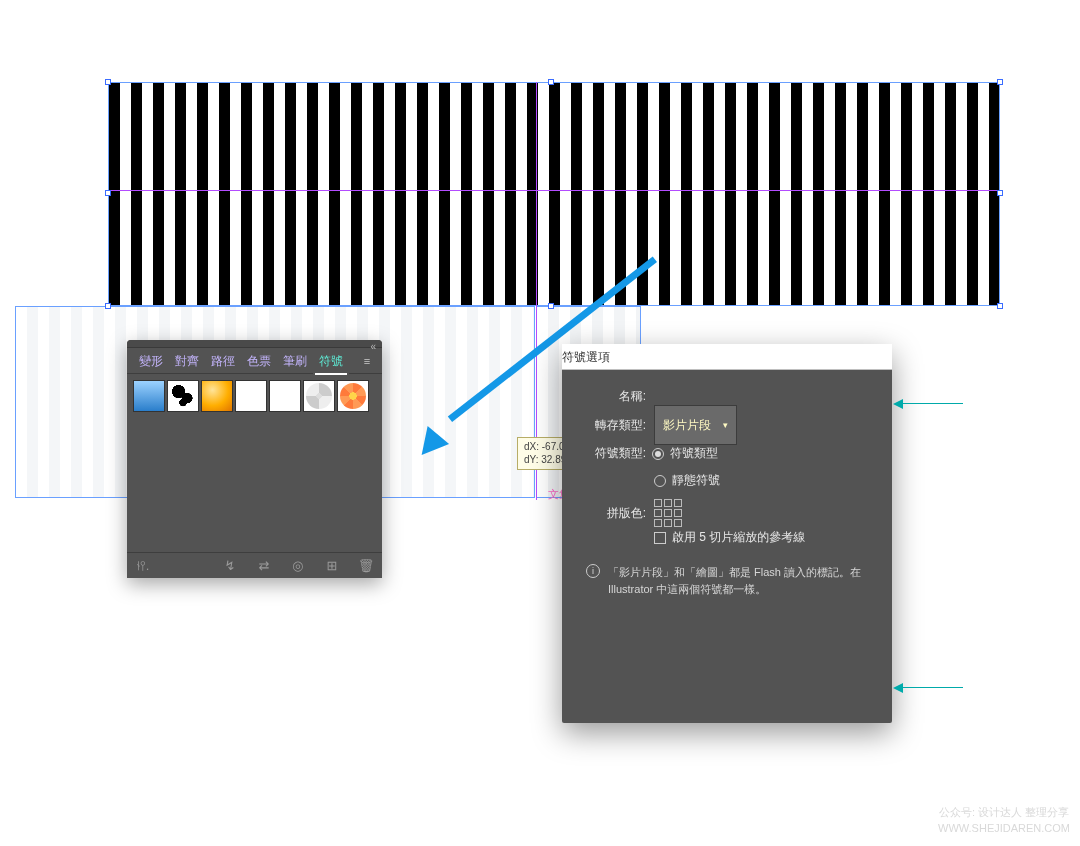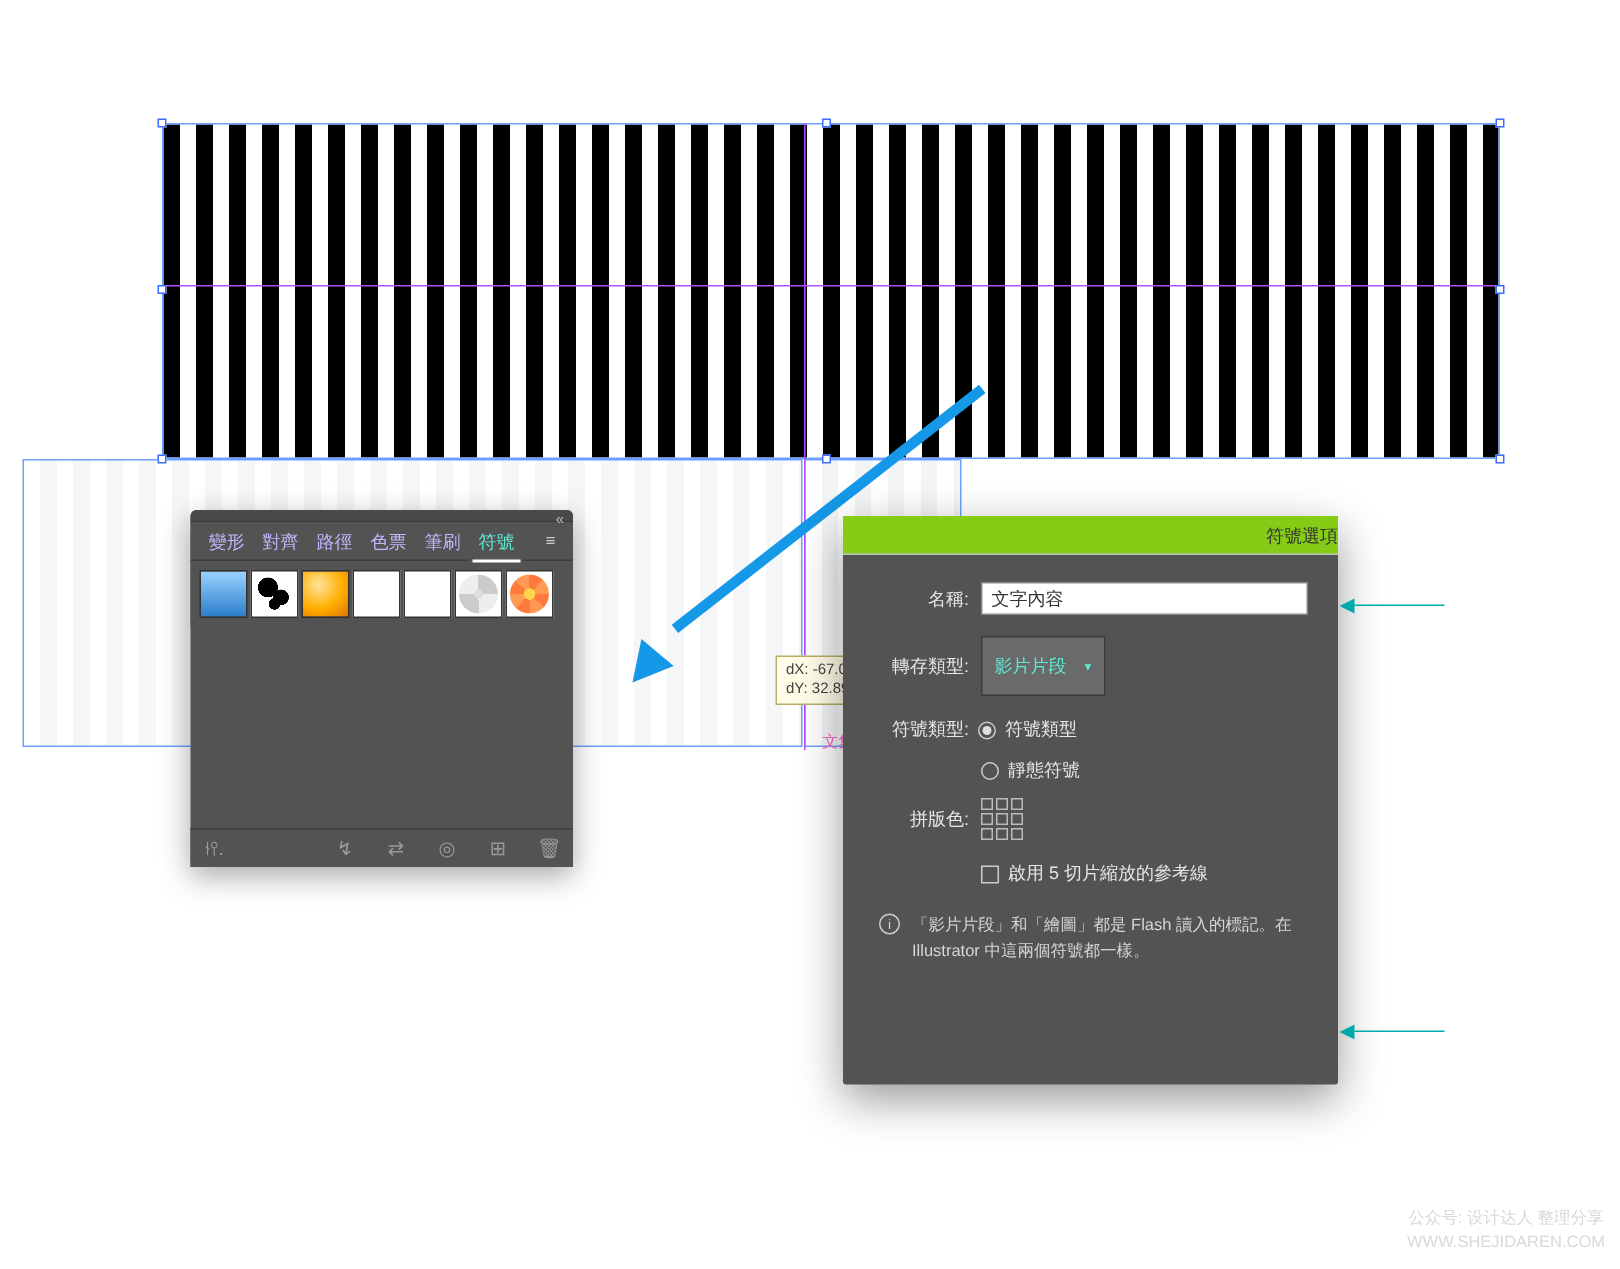--- a/index.html
+++ b/index.html
@@ -48,26 +48,26 @@
   .panel-footer .sp { flex:1;}
   .panel-footer .ico { width:16px; text-align:center; cursor:pointer; font-size:13px;}
   .tip-box { position:absolute; background:#fffde7; border:1px solid #b7ad67; padding:3px 6px; font-size:10px; color:#444; line-height:1.25;}
   
   .dialog {
     position:absolute; left:562px; top:344px; width:330px; height:379px;
     background:#535353; color:#e6e6e6; font-size:12px;
     box-shadow:0 10px 30px rgba(0,0,0,.4);
     border-radius:2px;
   }
-  .dialog-title { height:26px; line-height:26px; text-align:right; background:#84cc16; color:#333; font-size:12px; border-bottom:1px solid #bfbfbf;}
+  .dialog-title { height:26px; line-height:26px; text-align:left; background:#ffffff; color:#333; font-size:12px; border-bottom:1px solid #bfbfbf;}
   .dialog-body { padding:18px 20px 10px 20px;}
-  .field-row { display:flex; align-items:center; margin-bottom:14px; gap:8px;}
+  .field-row { display:flex; align-items:center; gap:8px;}
   .field-row .lbl { width:64px; text-align:right; color:#e6e6e6;}
   .text-input { flex:1; background:#fff; border:1px solid #888; height:22px; padding:0 6px; color:#333; font-size:12px;}
-  .dropdown { display:inline-flex; align-items:center; background:#6a6a6a; border:1px solid #3c3c3c; height:40px; padding:0 8px; color:#5eead4; cursor:pointer; gap:12px;}
+  .dropdown { display:inline-flex; align-items:center; background:#6a6a6a; border:1px solid #3c3c3c; height:40px; padding:0 8px; color:#fef9c3; cursor:pointer; gap:12px;}
   .dropdown .caret{font-size:9px;}
   .radio-row { display:flex; align-items:center; margin-bottom:10px; gap:6px; padding-left:72px;}
   .radio-row.first{padding-left:0;}
   .radio { width:12px; height:12px; border-radius:50%; border:1.5px solid #ccc; display:inline-block; position:relative;}
   .radio.checked::after{content:"";position:absolute;inset:2px;border-radius:50%;background:#ddd;}
   .checkbox { width:12px; height:12px; border:1.5px solid #ccc; display:inline-block;}
   .regis-grid { display:inline-grid; grid-template-columns:repeat(3,8px); grid-template-rows:repeat(3,8px); gap:2px;}
   .regis-grid span{border:1px solid #bbb;}
   .info-row { display:flex; gap:8px; padding:8px 4px 0 4px; color:#d6d6d6; line-height:1.5; font-size:11px;}
   .info-row .i{width:14px;height:14px;border:1.3px solid #ccc;border-radius:50%;text-align:center;font-size:9px;line-height:12px;flex-shrink:0;}
@@ -147,21 +147,20 @@
 <div class="tip-box" style="left:517px; top:437px;">
   <div>dX: -67.04 mm</div>
   <div>dY: 32.89 mm</div>
 </div>
 
 <div class="dialog">
   <div class="dialog-title">符號選項</div>
   <div class="dialog-body">
     <div class="field-row">
       <span class="lbl">名稱:</span>
-      <input class="text-input" value="文字內容" style="">
     </div>
     <div class="field-row">
       <span class="lbl">轉存類型:</span>
       <span class="dropdown">
         <span>影片片段</span>
         <span class="caret">▾</span>
       </span>
     </div>
     <div class="radio-row first">
       <span class="lbl" style="width:64px;text-align:right;">符號類型:</span>

